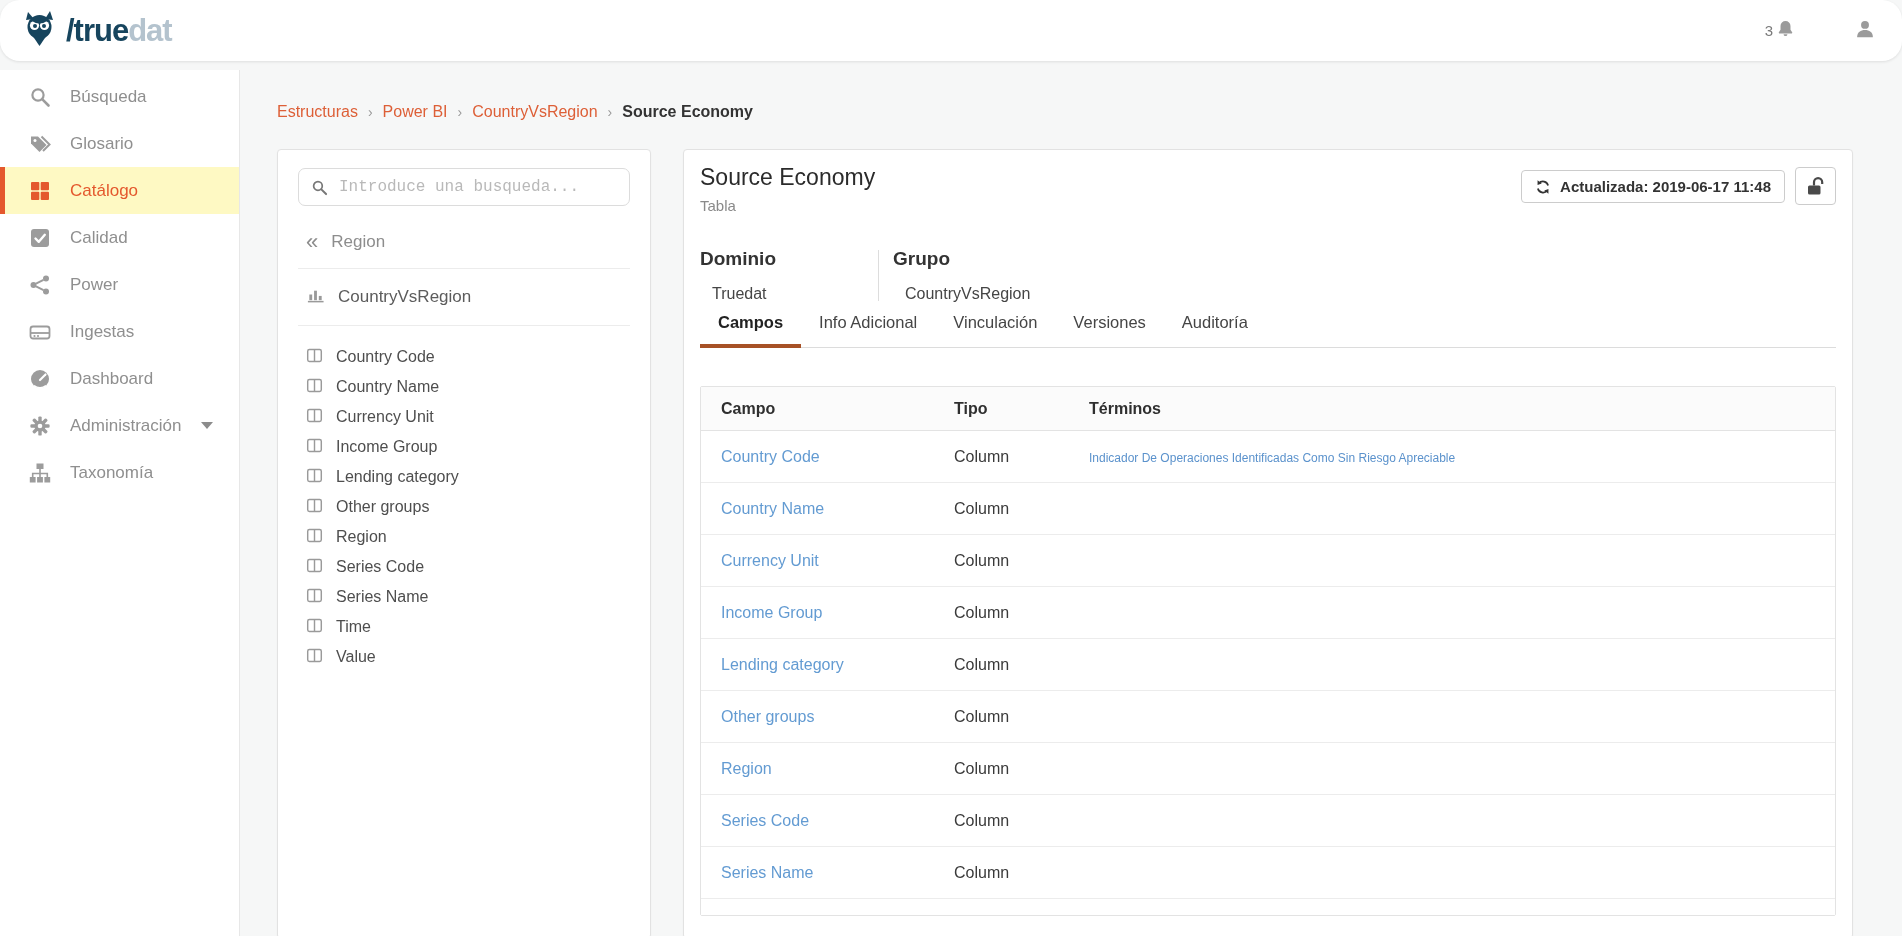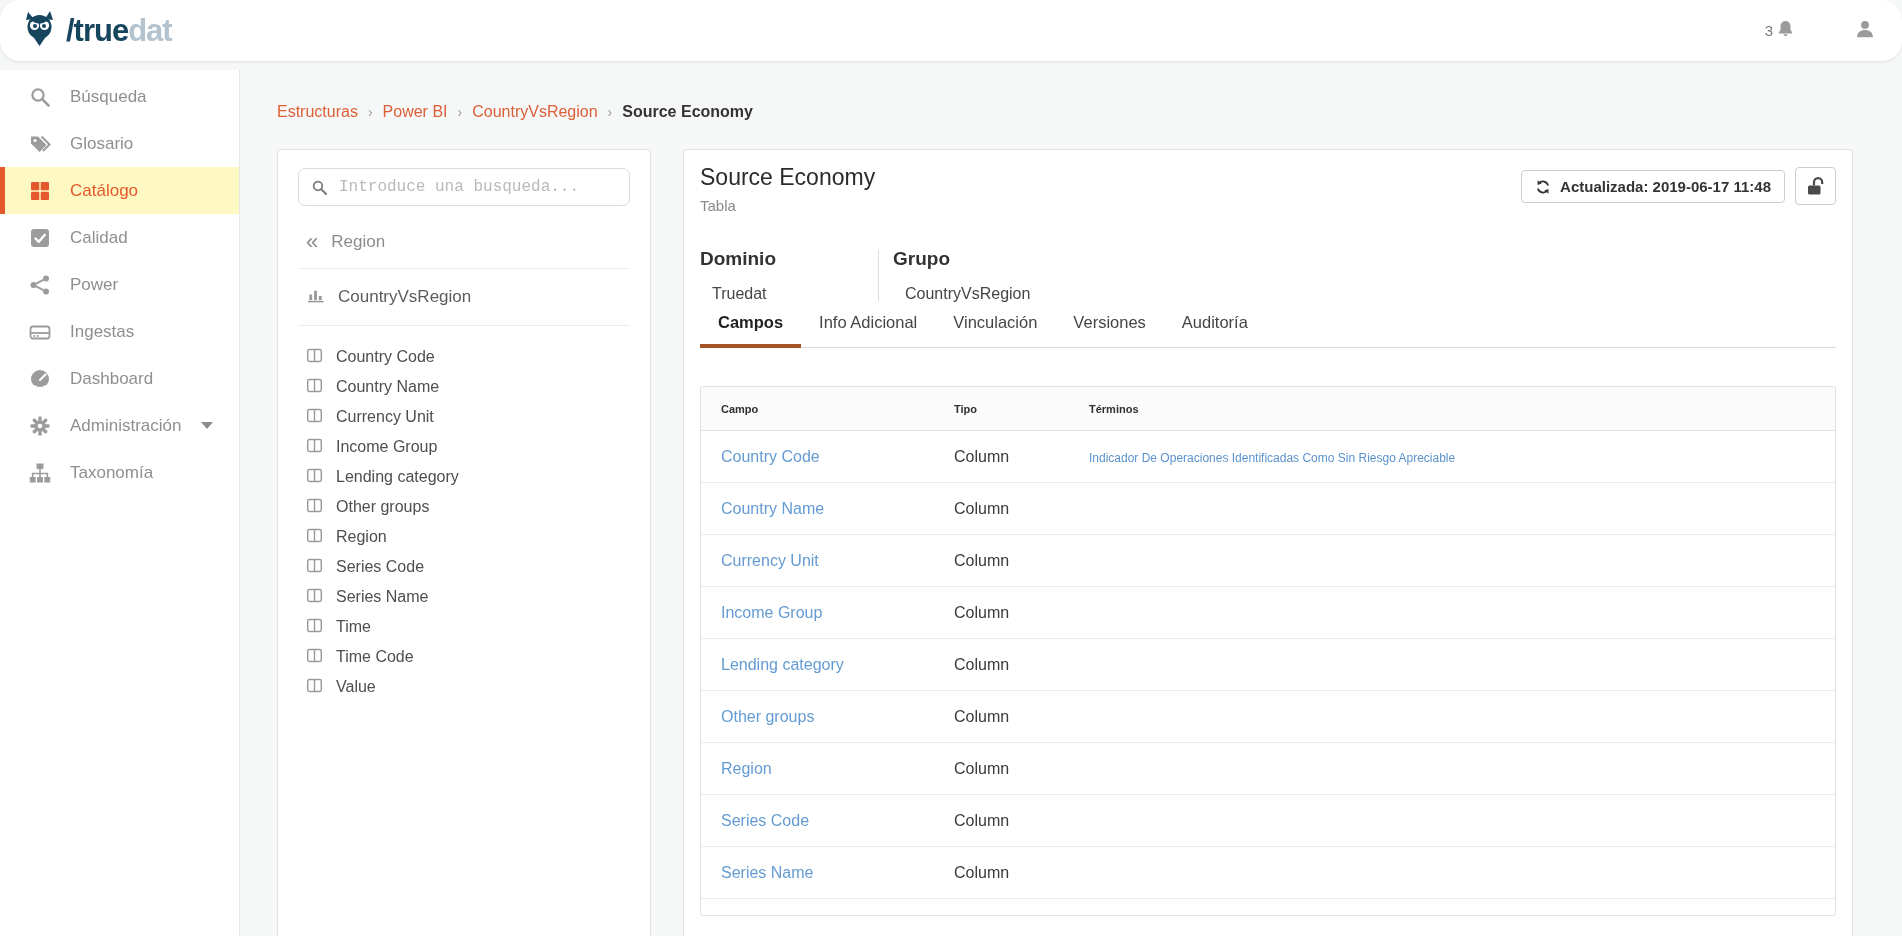--- a/index.html
+++ b/index.html
@@ -83,21 +83,21 @@
   .meta-value { font-size:16px; color:#454545; margin:15px 0 0 12px; }
 
   .tabs { display:flex; margin-top:10px; border-bottom:1px solid #dcdcdc; }
   .tab { padding:0 18px 12px 18px; font-size:16.5px; color:#454545; cursor:pointer;
          border-bottom:4px solid transparent; margin-bottom:-1px; }
   .tab.active { font-weight:bold; color:#222; border-bottom-color:#a75126; }
 
   .fields-table { margin-top:38px; border:1px solid #e3e3e3; border-radius:2px; }
   .t-row { display:grid; grid-template-columns:233px 135px 1fr; align-items:center; }
   .t-head { height:44px; background:#fbfbfb; border-bottom:1px solid #e3e3e3; }
-  .t-head > div { font-size:11px; font-weight:bold; color:#2f2f2f; padding-left:20px; }
+  .t-head > div { font-size:16px; font-weight:bold; color:#2f2f2f; padding-left:20px; }
   .t-body { height:52px; border-bottom:1px solid #ececec; background:#fff; }
   .t-body:last-child { border-bottom:none; }
   .t-body > div { padding-left:20px; font-size:16px; }
   .cell-link { color:#639bd2; cursor:pointer; }
   .cell-type { color:#3a3a3a; }
   .term-link { color:#5b92cc; font-size:12px; cursor:pointer;text-align:center; }
   .t-partial { height:16px; border-top:0; }
 </style>
 </head>
 <body>
@@ -345,27 +345,20 @@
                 <line x1="10" y1="3" x2="10" y2="17" stroke="#9a9a9a" stroke-width="1.7"></line>
               </svg></span>
             <span>Series Name</span>
           </div>
         <div class="tree-field">
             <span class="t-ico"><svg width="17" height="17" viewBox="0 0 20 20">
                 <rect x="2" y="3" width="16" height="14" rx="2" fill="none" stroke="#9a9a9a" stroke-width="1.7"></rect>
                 <line x1="10" y1="3" x2="10" y2="17" stroke="#9a9a9a" stroke-width="1.7"></line>
               </svg></span>
             <span>Time</span>
-          </div>
-        <div class="tree-field">
-            <span class="t-ico"><svg width="17" height="17" viewBox="0 0 20 20">
-                <rect x="2" y="3" width="16" height="14" rx="2" fill="none" stroke="#9a9a9a" stroke-width="1.7"></rect>
-                <line x1="10" y1="3" x2="10" y2="17" stroke="#9a9a9a" stroke-width="1.7"></line>
-              </svg></span>
-            <span>Time Code</span>
           </div>
         <div class="tree-field">
             <span class="t-ico"><svg width="17" height="17" viewBox="0 0 20 20">
                 <rect x="2" y="3" width="16" height="14" rx="2" fill="none" stroke="#9a9a9a" stroke-width="1.7"></rect>
                 <line x1="10" y1="3" x2="10" y2="17" stroke="#9a9a9a" stroke-width="1.7"></line>
               </svg></span>
             <span>Value</span>
           </div>
       </div>
     </section>

